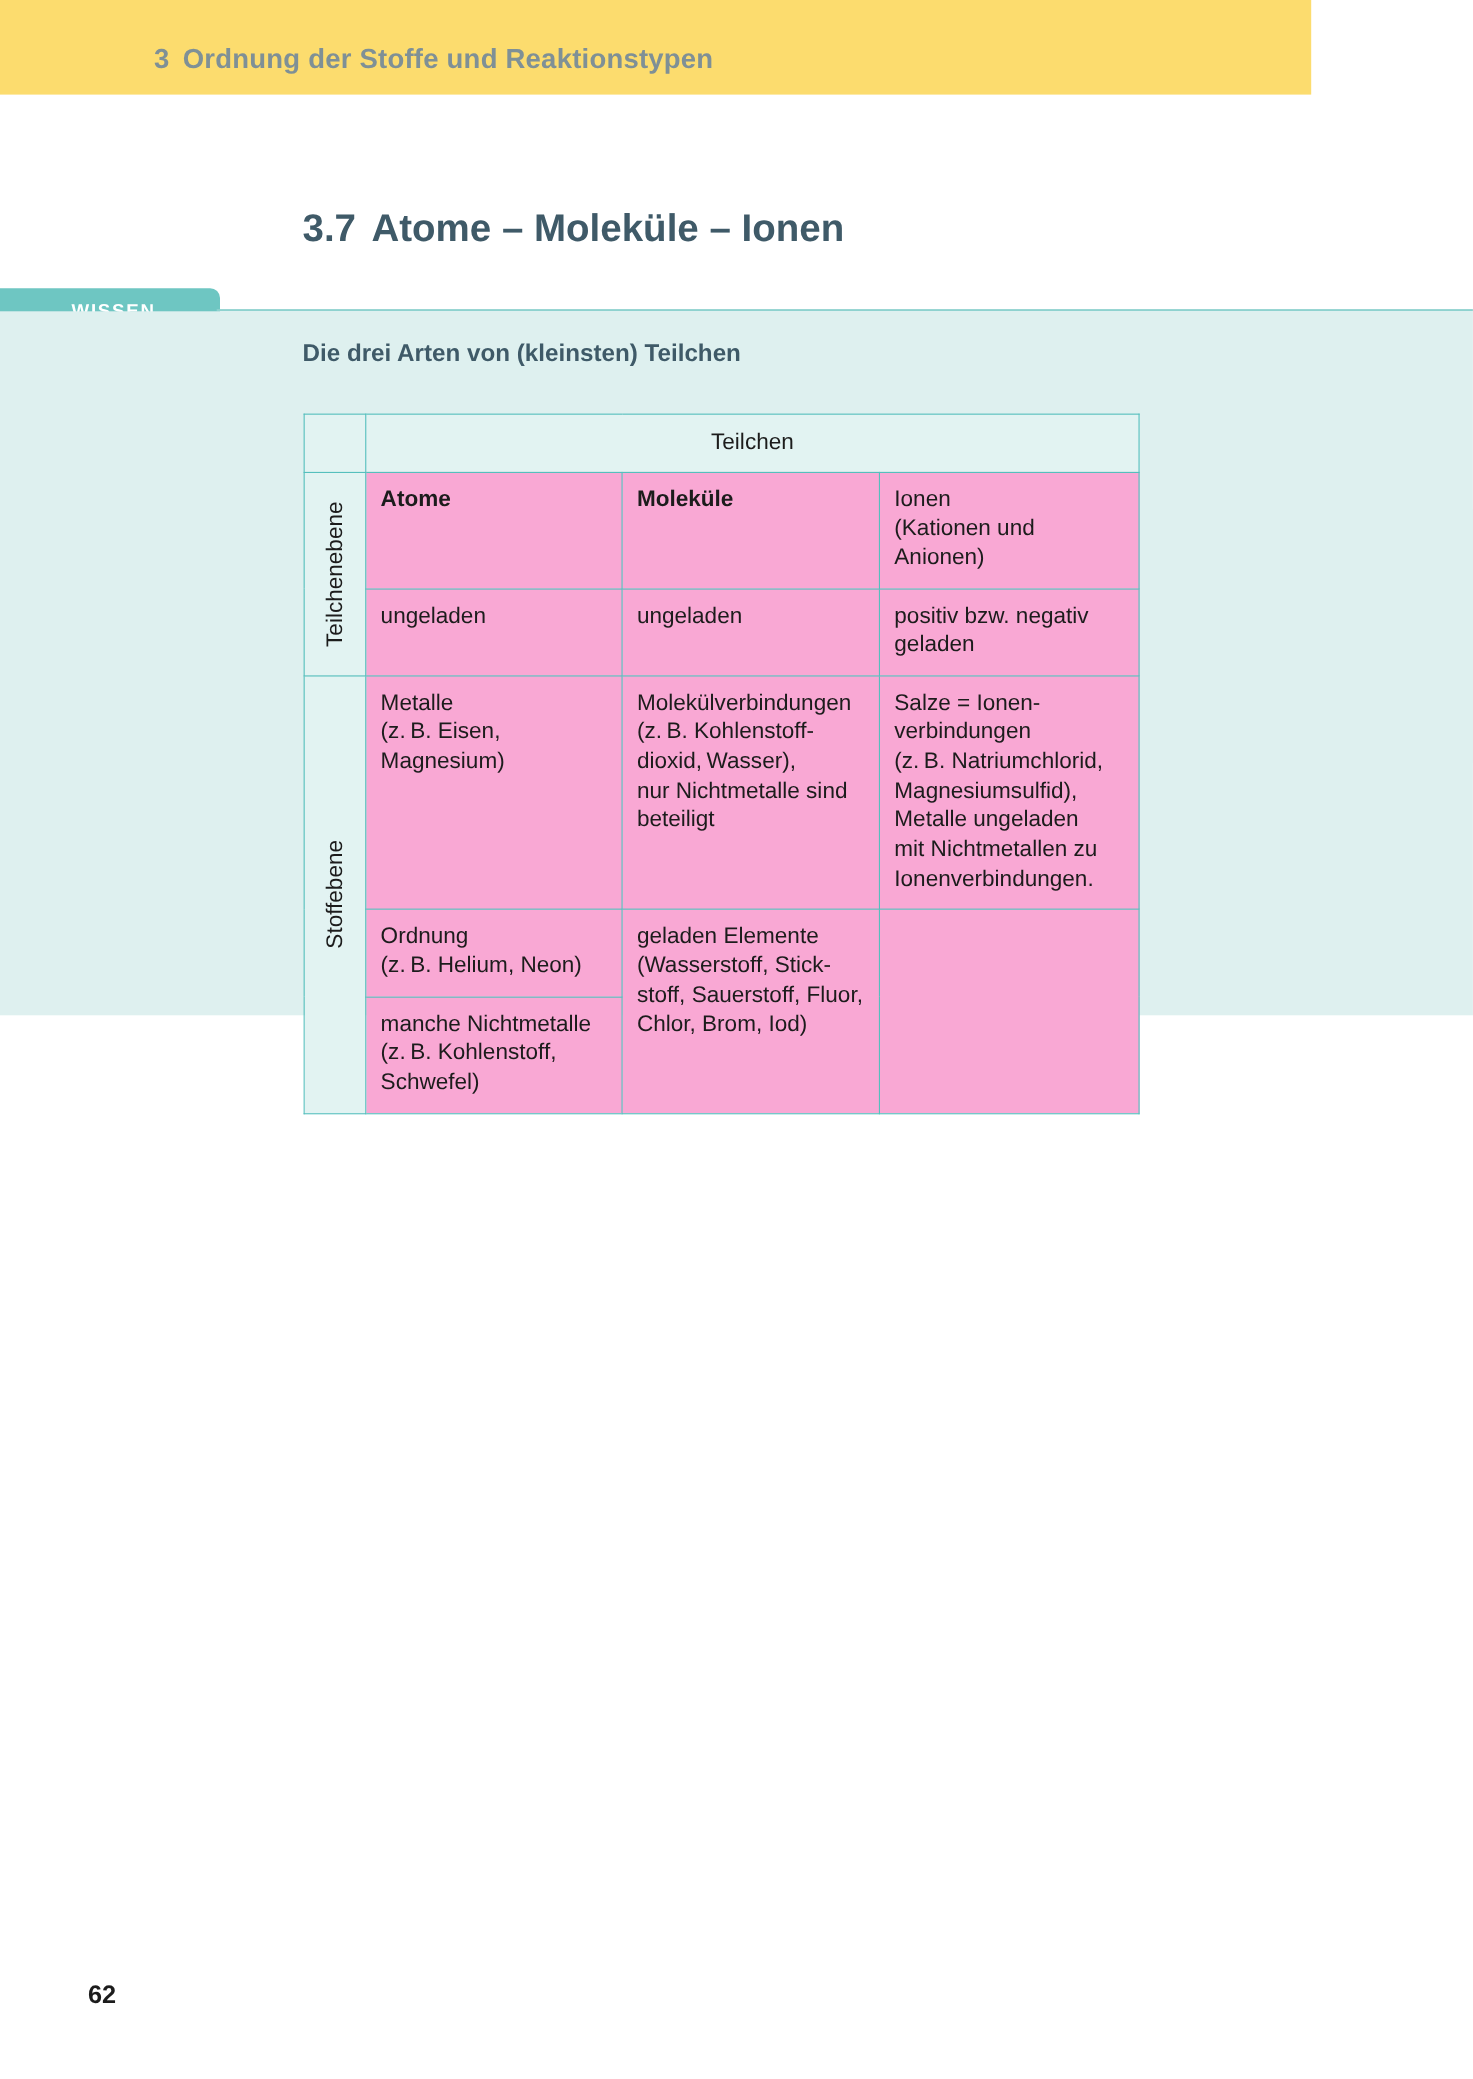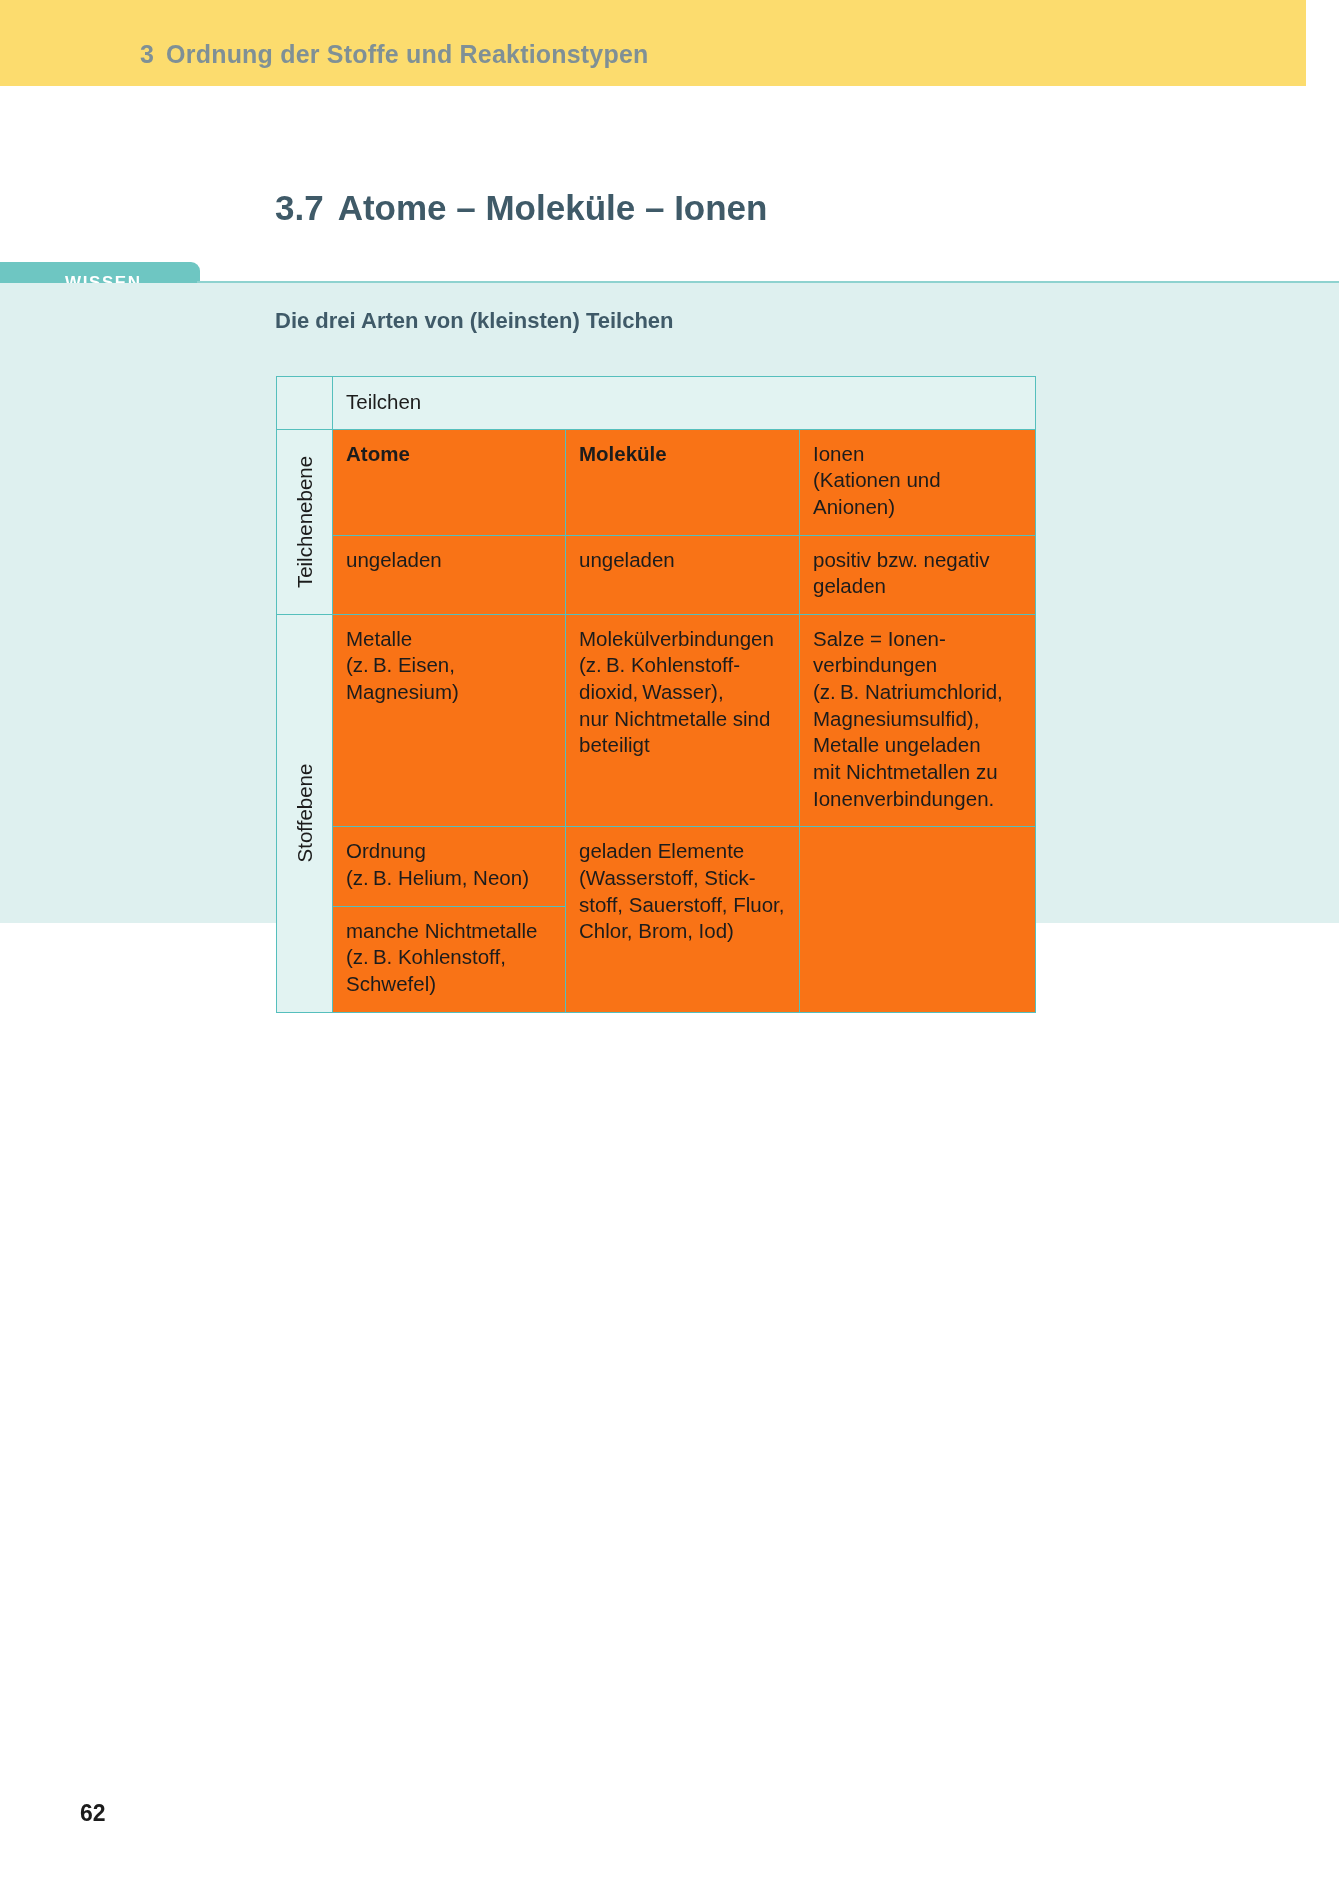--- a/index.html
+++ b/index.html
@@ -13,21 +13,21 @@
     position: relative;
     font-family: "Liberation Sans", sans-serif;
     overflow: hidden;
   }
 
   
   .running-head {
     position: absolute;
     left: 0;
     top: 0;
-    width: 1306px;
+    width: 1192px;
     height: 86px;
     background: #fcdc6e;
   }
   .running-head-text {
     position: absolute;
     left: 140px;
     top: 40px;
     font-size: 25px;
     font-weight: 600;
     letter-spacing: 0.2px;
@@ -112,28 +112,28 @@
     border-collapse: collapse;
     table-layout: fixed;
   }
   .teilchen-table td {
     border: 1px solid #55bfbd;
     vertical-align: top;
     padding: 11px 13px 14px 13px;
     font-size: 20.5px;
     line-height: 1.30;
     color: #1c1c1c;
-    background: #f97316;
+    background: #f9a8d4;
   }
   .teilchen-table td.blank-corner {
     background: #e2f3f2;
     padding: 0;
   }
   .teilchen-table td.group-head {
-    text-align: left;
+    text-align: center;
     background: #e2f3f2;
     font-size: 20.5px;
     padding-top: 12px;
     padding-bottom: 13px;
   }
   .teilchen-table td.bold {
     font-weight: 700;
   }
   .teilchen-table .col-axis  { width: 56px; }
   .teilchen-table .col-atome { width: 233px; }

